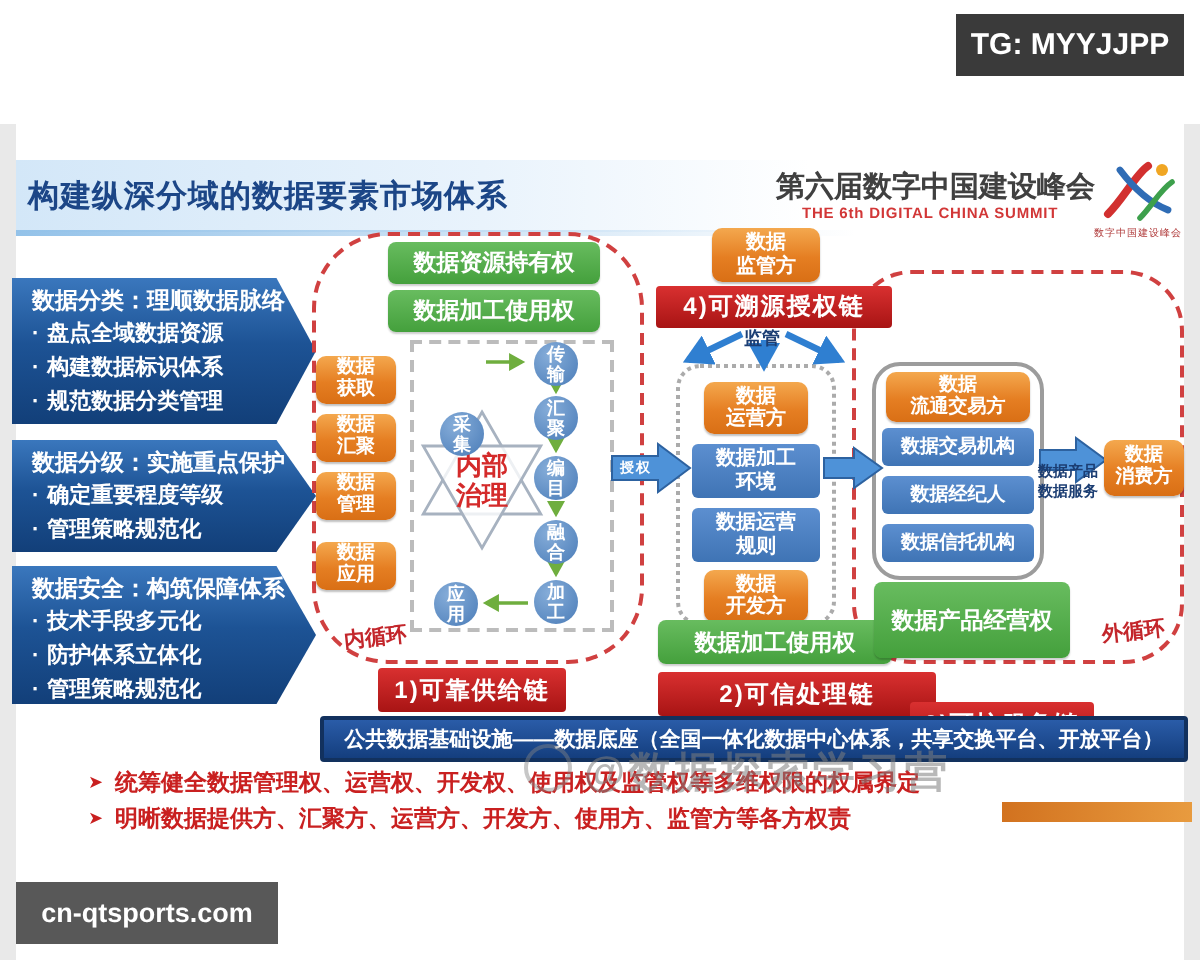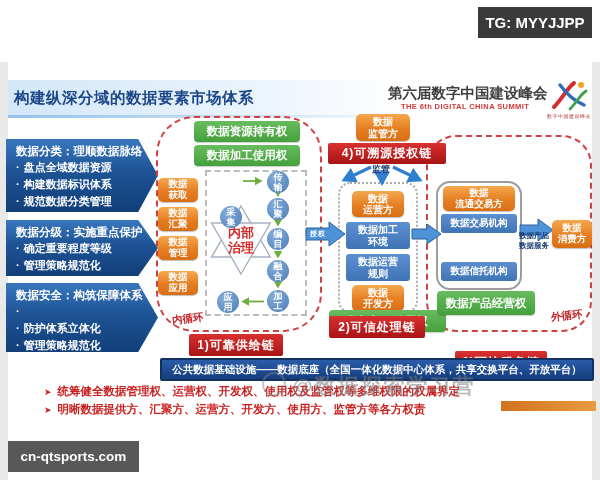--- a/index.html
+++ b/index.html
@@ -82,20 +82,21 @@
       </div>
     <div class="sb-item">
         <span class="sb-dot">·</span>
         <span>管理策略规范化</span>
       </div>
   </div>
   <div class="abs sb" style="left:6px;top:283px;width:152px;height:69px;">
     <div class="sb-title">数据安全：构筑保障体系</div>
     <div class="sb-item">
         <span class="sb-dot">·</span>
+        <span>技术手段多元化</span>
       </div>
     <div class="sb-item">
         <span class="sb-dot">·</span>
         <span>防护体系立体化</span>
       </div>
     <div class="sb-item">
         <span class="sb-dot">·</span>
         <span>管理策略规范化</span>
       </div>
   </div>
@@ -244,42 +245,45 @@
 
   <div class="abs flexc box orange lines" style="left:443px;top:186px;width:72px;height:25px;font-size:9.5px;">
     <div>
         <span>数据</span>
         <span>流通交易方</span>
       </div>
   </div>
   <div class="abs flexc box blue" style="left:441px;top:214px;width:76px;height:19px;font-size:9.5px;">
     <span>数据交易机构</span>
   </div>
+  <div class="abs flexc box blue" style="left:441px;top:238px;width:76px;height:19px;font-size:9.5px;">
+    <span>数据经纪人</span>
+  </div>
   <div class="abs flexc box blue" style="left:441px;top:262px;width:76px;height:19px;font-size:9.5px;">
     <span>数据信托机构</span>
   </div>
 
   <div class="abs" style="left:519px;top:194px;font-size:7.5px;font-weight:bold;color:#1c3e73;margin-top:37px;">数据产品</div>
   <div class="abs" style="left:519px;top:241px;font-size:7.5px;font-weight:bold;color:#1c3e73;">数据服务</div>
 
   <div class="abs flexc box orange lines" style="left:552px;top:220px;width:40px;height:28px;font-size:9.5px;">
     <div>
         <span>数据</span>
         <span>消费方</span>
       </div>
   </div>
-  <div class="abs flexc box green" style="left:437px;top:291px;width:98px;height:24px;font-size:11.5px;">
+  <div class="abs flexc box green" style="left:437px;top:291px;width:98px;height:38px;font-size:11.5px;">
     <span>数据产品经营权</span>
   </div>
   <div class="abs redlbl" style="left:551px;top:309px;transform:rotate(-6deg);">外循环</div>
 
   <div class="abs flexc box redbox chain" style="left:189px;top:334px;width:94px;height:22px;">
     <span>1)可靠供给链</span>
   </div>
-  <div class="abs flexc box redbox chain" style="left:329px;top:316px;width:96px;height:22px;">
+  <div class="abs flexc box redbox chain" style="left:329px;top:336px;width:139px;height:22px;">
     <span>2)可信处理链</span>
   </div>
   <div class="abs flexc box redbox chain" style="left:455px;top:351px;width:92px;height:22px;align-items:center;">
     <span>3)可控服务链</span>
   </div>
 
   <div class="abs flexc" style="left:160px;top:358px;width:434px;height:23px;border:2px solid #12315e;background:linear-gradient(180deg,#2a5ca8,#143e7e);border-radius:2px;">
     <span style="color:#fff;font-weight:bold;font-size:10.5px;white-space:nowrap;">公共数据基础设施——数据底座（全国一体化数据中心体系，共享交换平台、开放平台）</span>
   </div>
 

